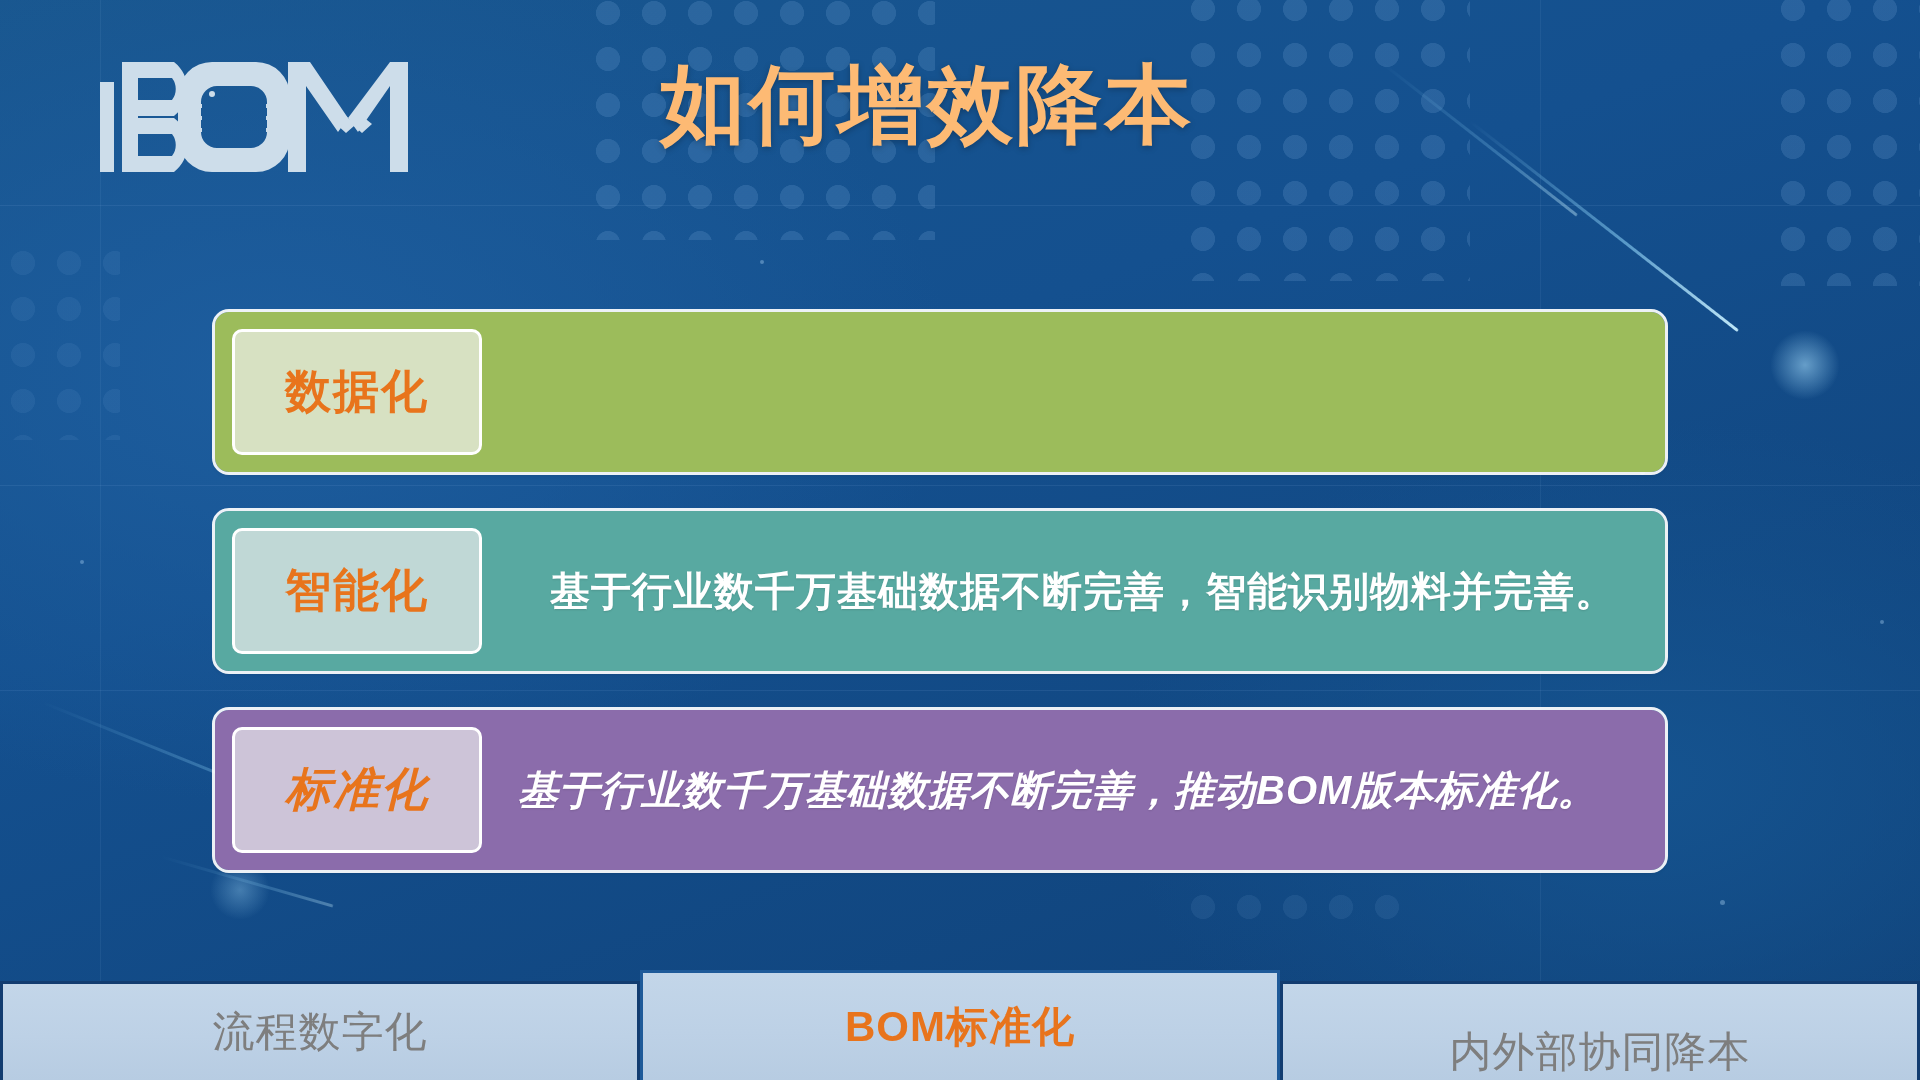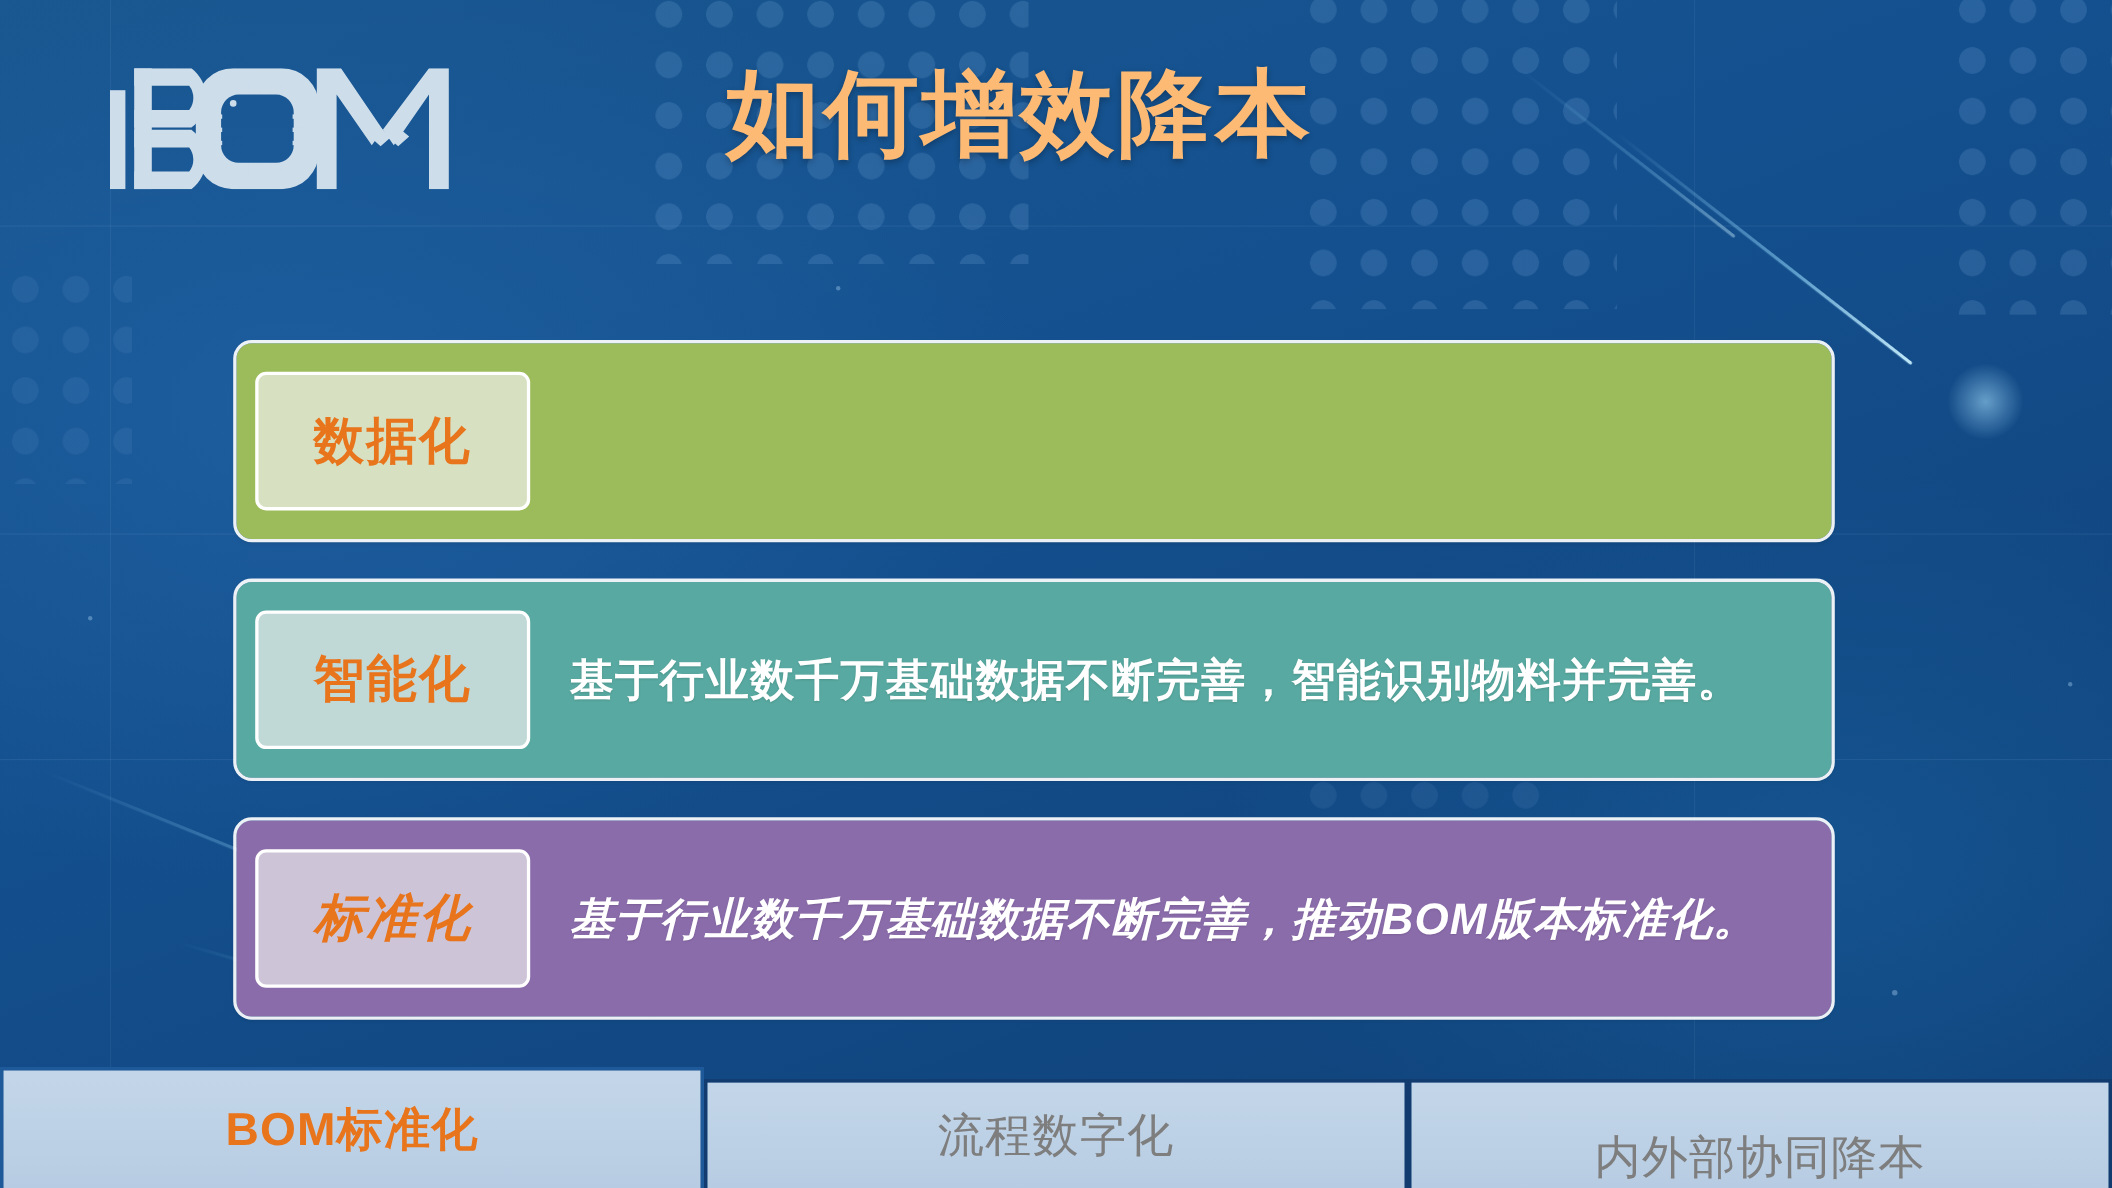--- a/index.html
+++ b/index.html
@@ -71,30 +71,30 @@
     font-size:86px; font-weight:bold; color:#fdba74;
     letter-spacing:3px; line-height:1.1;
     text-shadow:0 2px 6px rgba(0,0,0,.25);
     white-space:nowrap;
   }
 
   
   #rows{ position:absolute; left:215px; top:312px; width:1450px; }
   .row{
     position:relative;
-    height:178px; margin-bottom:39px;
+    height:160px; margin-bottom:39px;
     border-radius:14px;
     display:flex; align-items:center;
     box-shadow:0 2px 5px rgba(0,0,0,.18);
     outline:3px solid rgba(255,255,255,.92);
     outline-offset:0px;
   }
   .row:last-child{ margin-bottom:0; }
   .row.green  { background:#9cbc5b; }
-  .row.teal   { background:#58a9a1; }
+  .row.teal   { background:#58a9a1;gap:32px; }
   .row.purple { background:#8b6cab;font-style:italic; }
 
   .badge{
     width:250px; height:126px; margin-left:17px;
     border-radius:10px;
     border:3px solid #ffffff;
     display:flex; align-items:center; justify-content:center;
     flex:0 0 auto;
   }
   .green  .badge{ background:#d7e1c2; }
@@ -239,22 +239,22 @@
   <div class="row purple">
     <div class="badge">
       <span class="badge-text">标准化</span>
     </div>
     <div class="row-desc">基于行业数千万基础数据不断完善，推动BOM版本标准化。</div>
   </div>
 
 </div>
 
 <div id="tabs">
+  <div class="tab idle t2">
+    <span class="tab-label">流程数字化</span>
+  </div>
   <div class="tab active t1">
     <span class="tab-label">BOM标准化</span>
   </div>
-  <div class="tab idle t2">
-    <span class="tab-label">流程数字化</span>
-  </div>
   <div class="tab idle t3">
     <span class="tab-label">内外部协同降本</span>
   </div>
 </div>
 
 </body></html>

